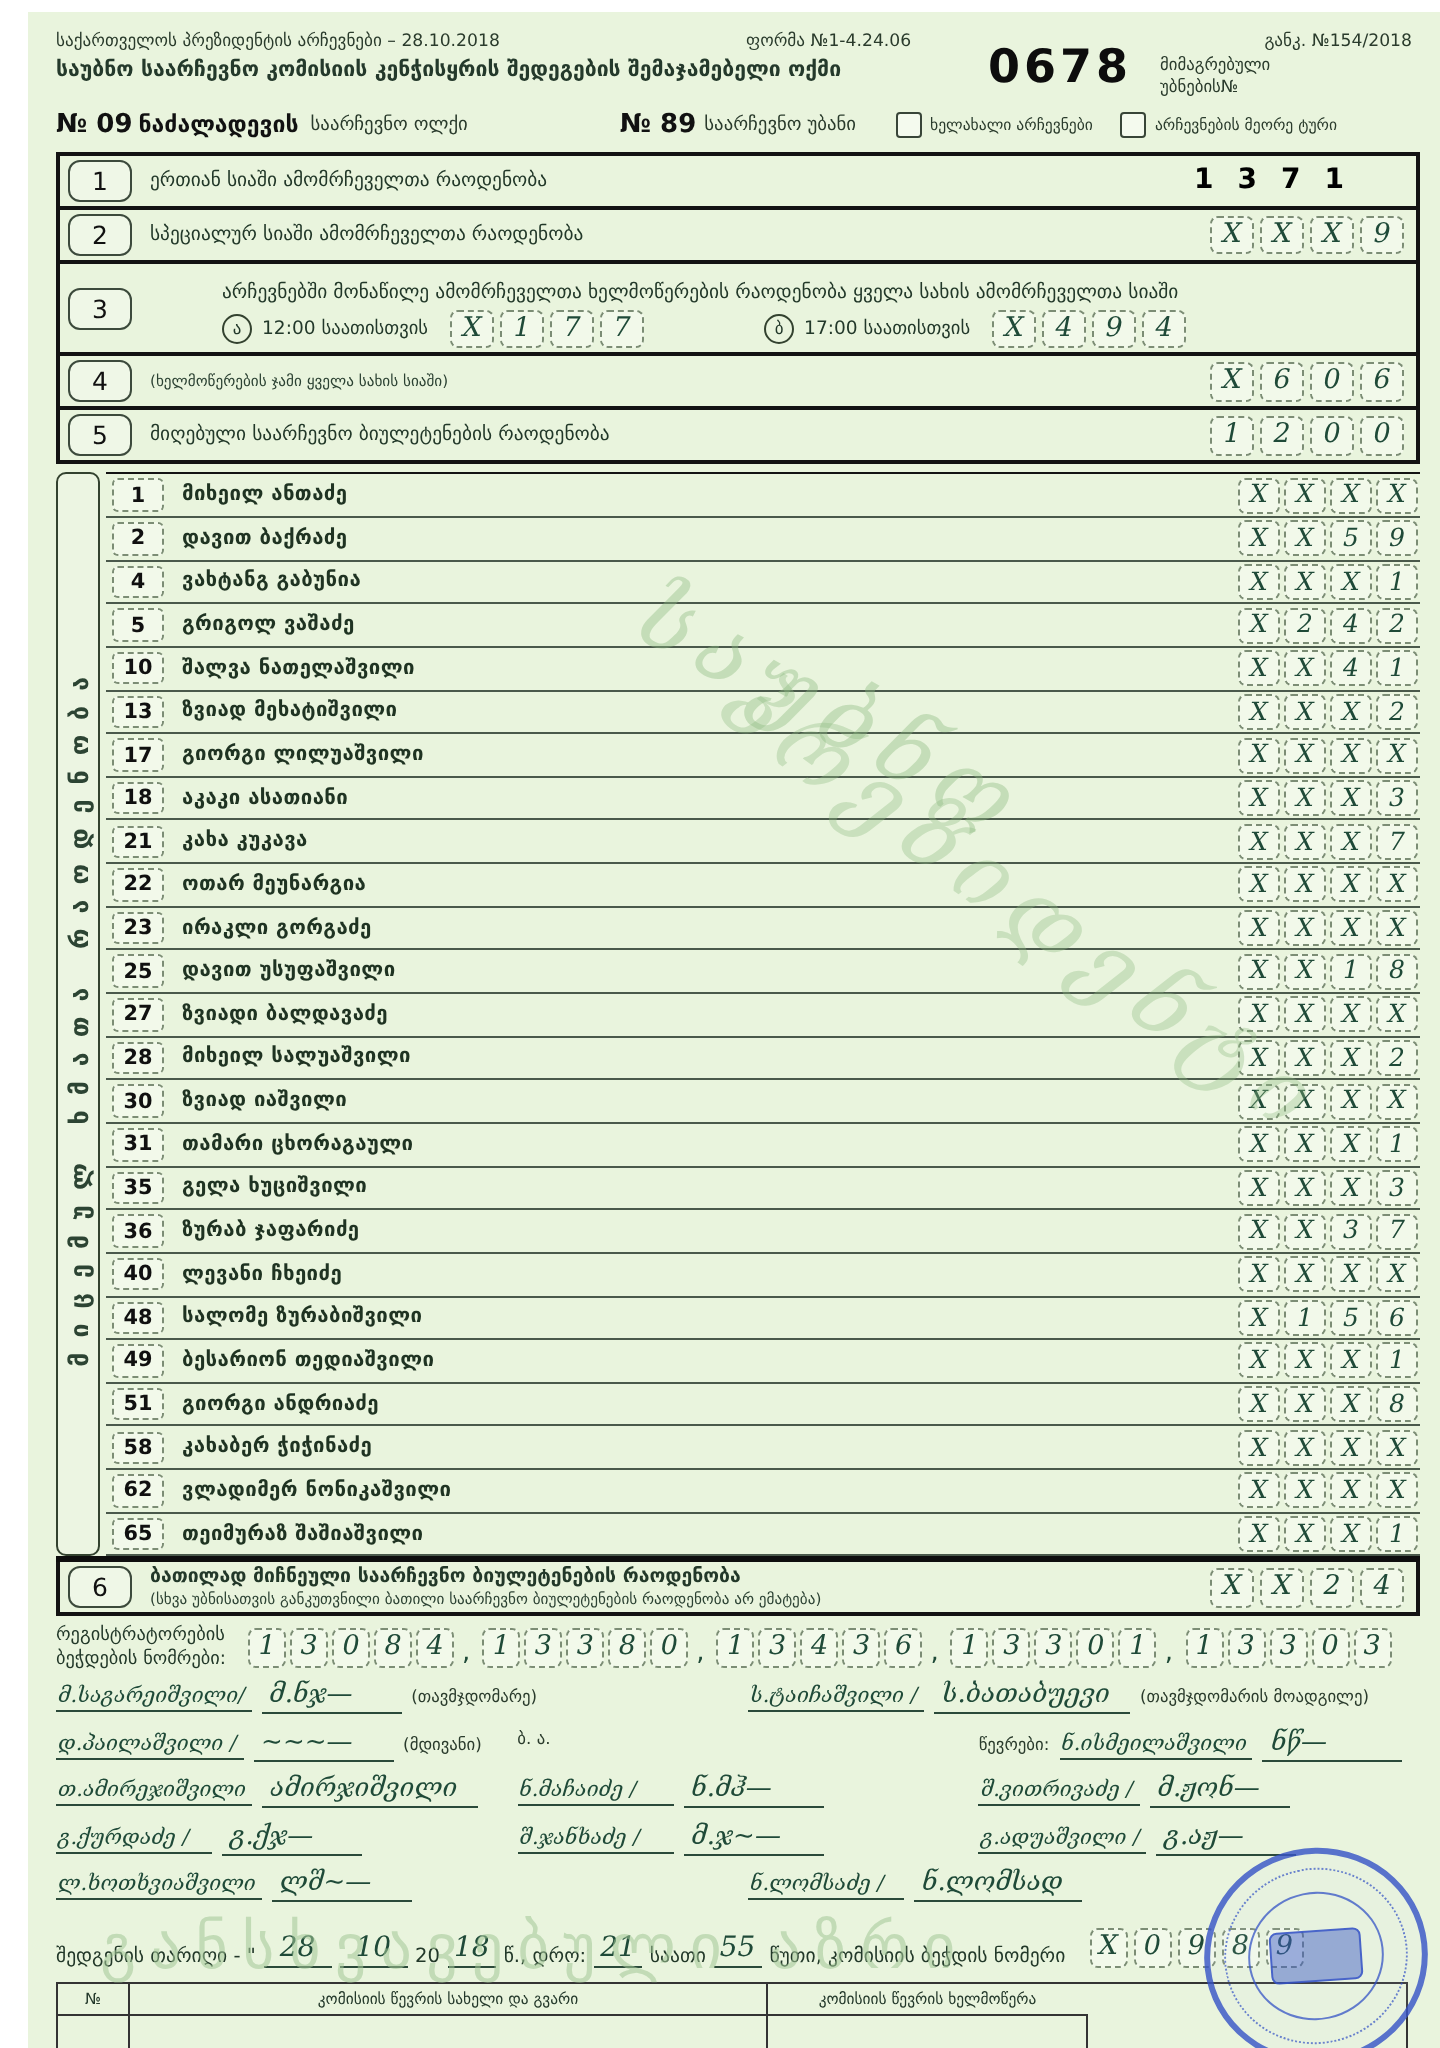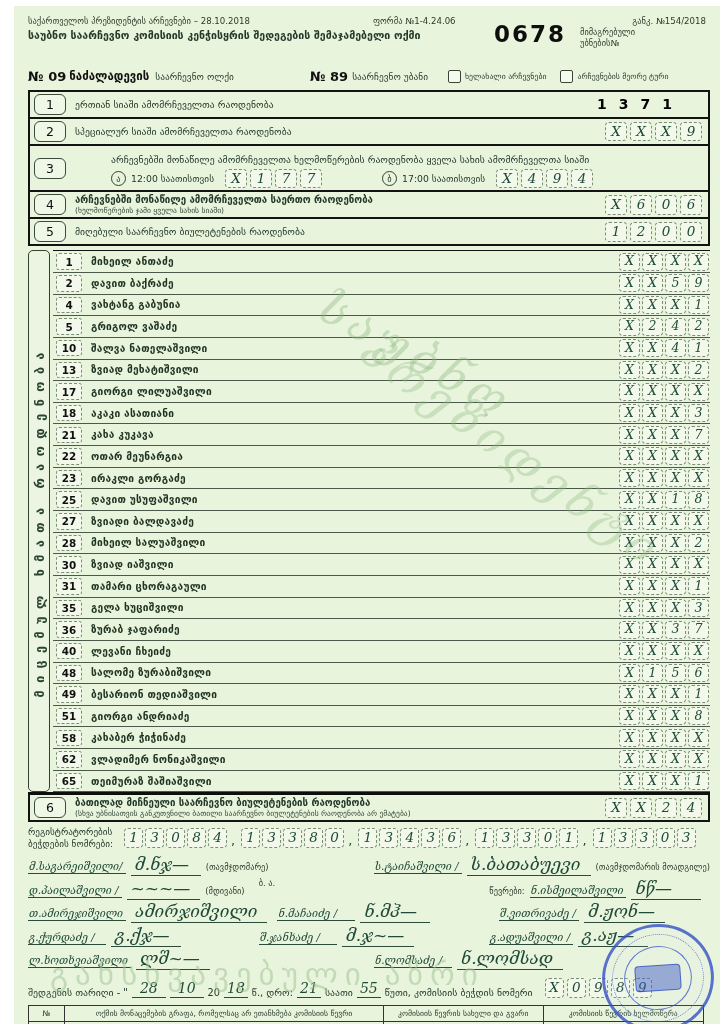--- a/index.html
+++ b/index.html
@@ -9,21 +9,21 @@
          padding:10px 10px 0 14px;box-sizing:border-box;}
   
   .h1{display:flex;font-size:8.6px;color:#2a3b2c;}
   .h1 .f1{width:345px;}
   .h1 .f2{width:200px;}
   .h1 .f3{flex:1;text-align:right;padding-right:4px;}
   .h2{display:flex;margin-top:3px;}
   .h2 .title{width:452px;font-size:10.6px;line-height:1.25;color:#24392b;font-weight:bold;}
   .h2 .pnum{font-size:23px;font-weight:600;letter-spacing:2px;color:#0d0d0d;margin:-8px 0 0 14px;}
   .h2 .attached{font-size:8.4px;width:92px;margin-left:14px;margin-top:-2px;color:#2a3b2c;line-height:1.3;}
-  .h3{display:flex;align-items:center;margin-top:20px;font-size:9.4px;white-space:nowrap;}
+  .h3{display:flex;align-items:center;margin-top:6px;font-size:9.4px;white-space:nowrap;}
   .h3 .bignum{font-size:13px;font-weight:700;color:#111;}
   .h3 .bname{font-size:11.5px;font-weight:700;margin:0 6px 0 3px;color:#111;}
   .h3 .thin{color:#2a3b2c;margin-right:6px;}
   .cbwrap{display:flex;align-items:center;margin-left:14px;font-size:7.8px;color:#2a3b2c;}
   .cb{width:11px;height:11px;border:1.4px solid #384538;border-radius:2px;background:rgba(255,255,255,.5);margin-right:4px;flex:none;}
   
   .summary{margin-top:6px;border:2px solid #131313;border-bottom:none;background:transparent;}
   .srow{display:flex;align-items:center;border-bottom:2px solid #131313;padding:2px 4px;min-height:21px;}
   .snum{width:30px;height:19px;border:1.3px solid #3c4a3c;border-radius:6px;display:flex;align-items:center;
         justify-content:center;font-size:12.5px;color:#111;background:rgba(255,255,255,.3);margin-right:9px;flex:none;}
@@ -65,21 +65,21 @@
   .regnums{display:flex;align-items:center;gap:4px;flex-wrap:nowrap;}
   .rgroup{display:flex;gap:2px;}
   .rgroup .dbox{width:17px;height:18px;}
   .comma{font-size:13px;color:#1f4a38;margin:6px 2px 0 0;}
   
   .sigs{margin-top:5px;}
   .sig-row{display:flex;align-items:flex-start;min-height:23.5px;gap:10px;}
   .sig-cell{flex:1;display:flex;align-items:baseline;gap:5px;white-space:nowrap;}
   .sprint{font-size:8.4px;color:#2a3b2c;}
   .hname{font-size:10.5px;border-bottom:1.2px solid #2b4a3a;min-width:74px;padding:0 3px 1px 1px;}
-  .hsig{font-size:17px;border-bottom:1.2px solid #2b4a3a;min-width:56px;padding:0 10px 1px 4px;}
+  .hsig{font-size:13px;border-bottom:1.2px solid #2b4a3a;min-width:56px;padding:0 10px 1px 4px;}
   
   .dateline{display:flex;align-items:flex-end;margin-top:6px;font-size:9.8px;color:#223829;white-space:nowrap;gap:4px;}
   .hdate{font-size:14px;border-bottom:1.2px solid #2b4a3a;padding:0 8px 1px;}
   .sealboxes{display:flex;gap:3px;margin-left:8px;}
   .sealboxes .dbox{width:17px;height:18px;}
   
   .dissent{margin-top:7px;margin-right:6px;border:1.2px solid #333;position:relative;background:transparent;}
   .drow{display:grid;grid-template-columns:36px 2.1fr 1.05fr 1.05fr;}
   .dth{border-right:1.2px solid #333;border-bottom:1.2px solid #333;font-size:7.7px;text-align:center;
        padding:3px 4px;color:#24392b;}
@@ -199,21 +199,21 @@
                 </span>
                 <span class="dbox">
                   <span class="hand bxv">4</span>
                 </span>
               </span>
           </span>
         </span>
       </div>
       <div class="srow">
         <span class="snum">4</span>
-        <span class="slabel"><b>არჩევნებში მონაწილე ამომრჩეველთა საერთო რაოდენობა</b>
+        <span class="slabel">
           <span class="ssub">(ხელმოწერების ჯამი ყველა სახის სიაში)</span></span>
         <span class="sboxes">
             <span class="dbox">
               <span class="hand bxv">X</span>
             </span>
             <span class="dbox">
               <span class="hand bxv">6</span>
             </span>
             <span class="dbox">
               <span class="hand bxv">0</span>
@@ -935,21 +935,20 @@
           </span>
           <span class="dbox">
             <span class="hand bxv">9</span>
           </span>
         </span>
     </div>
 
     <div class="dissent">
       <div class="drow" id="dissent-head">
           <div class="dth">№</div>
-          <div class="dth">ოქმის მონაცემების გრაფა, რომელსაც არ ეთანხმება კომისიის წევრი</div>
           <div class="dth">კომისიის წევრის სახელი და გვარი</div>
           <div class="dth">კომისიის წევრის ხელმოწერა</div>
         </div>
       <div class="drow">
         <div class="dtd"></div>
         <div class="dtd"></div>
         <div class="dtd"></div>
         <div class="dtd"></div>
       </div>
     </div>

